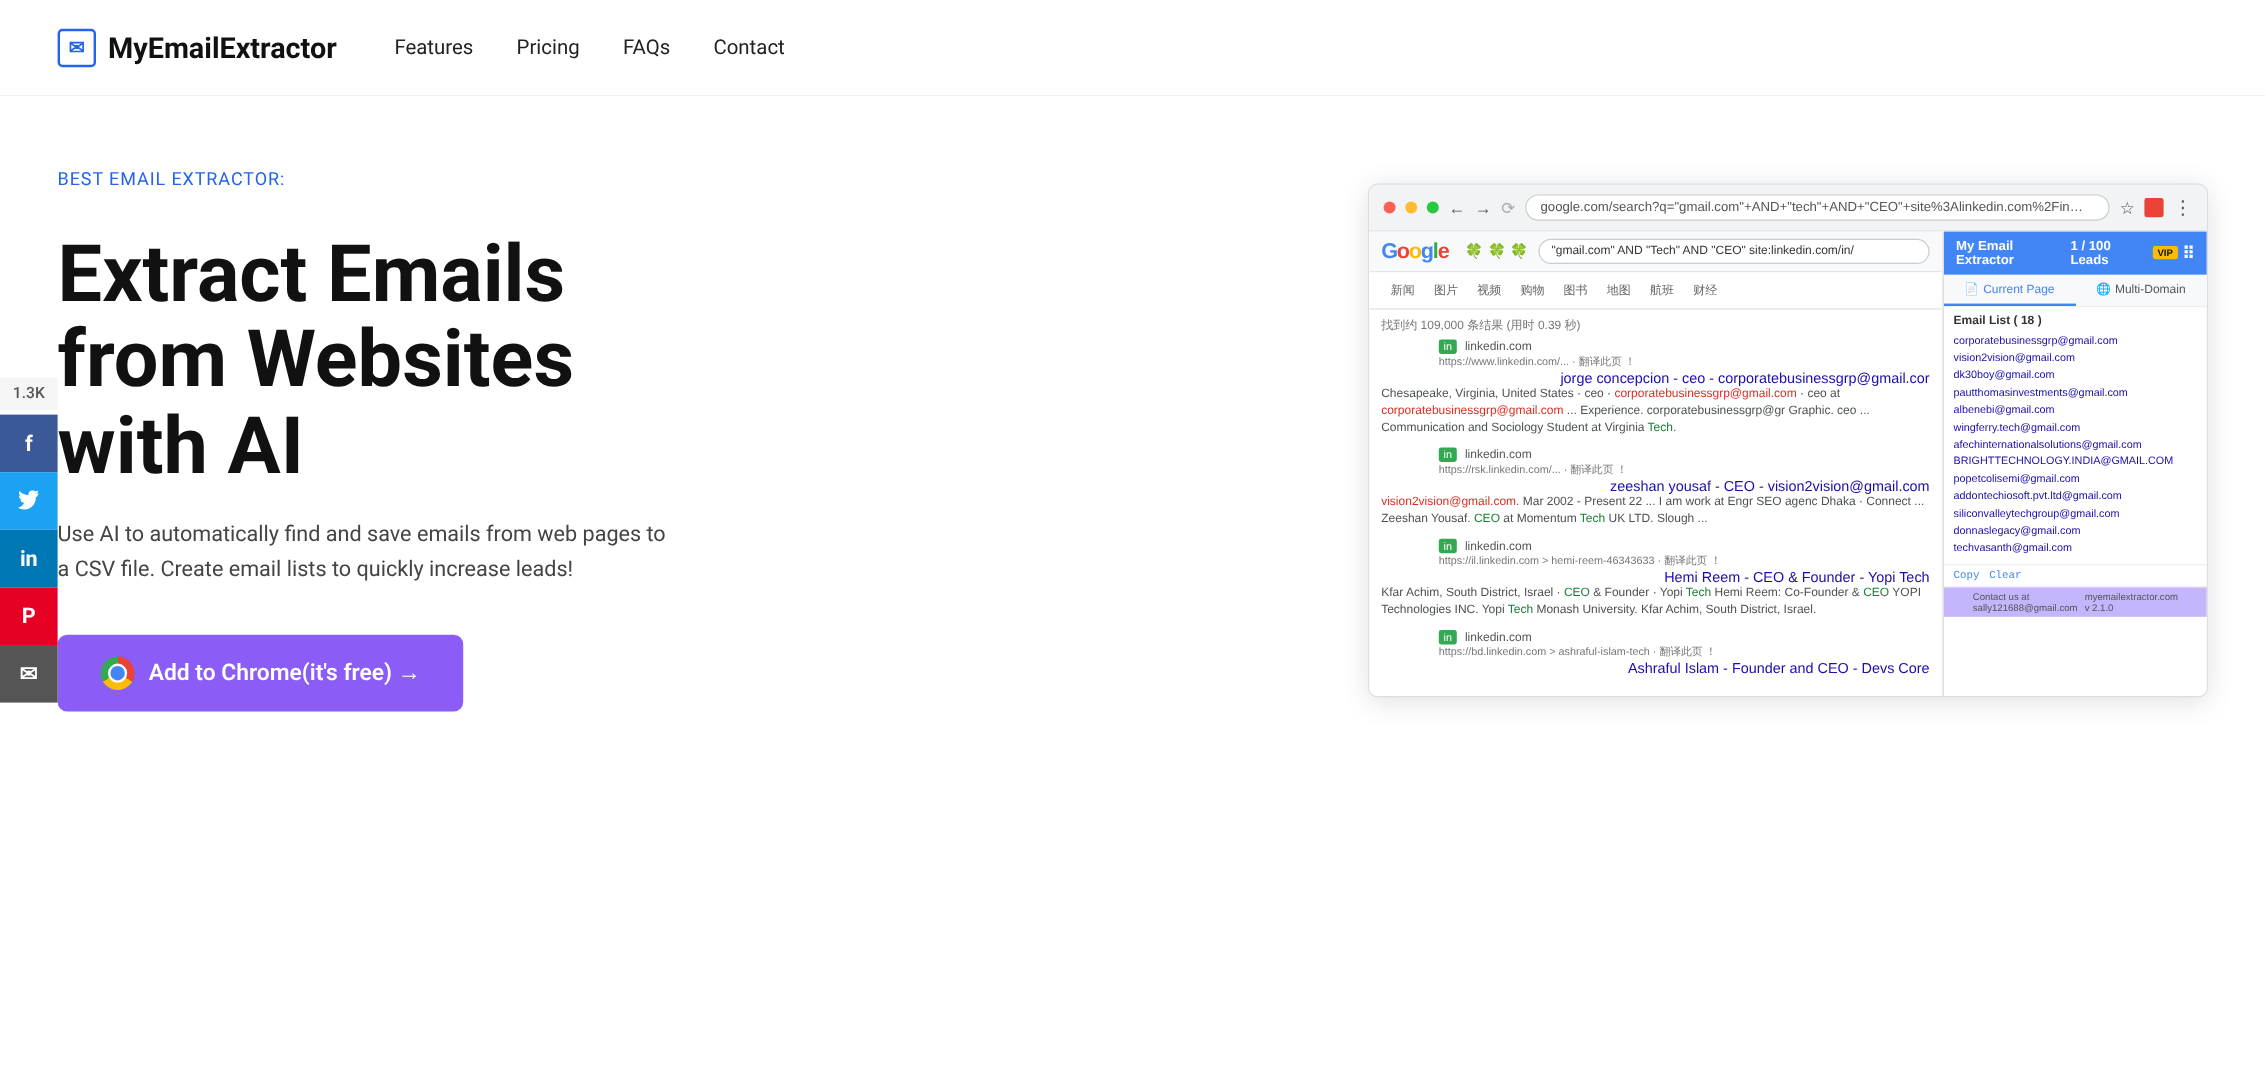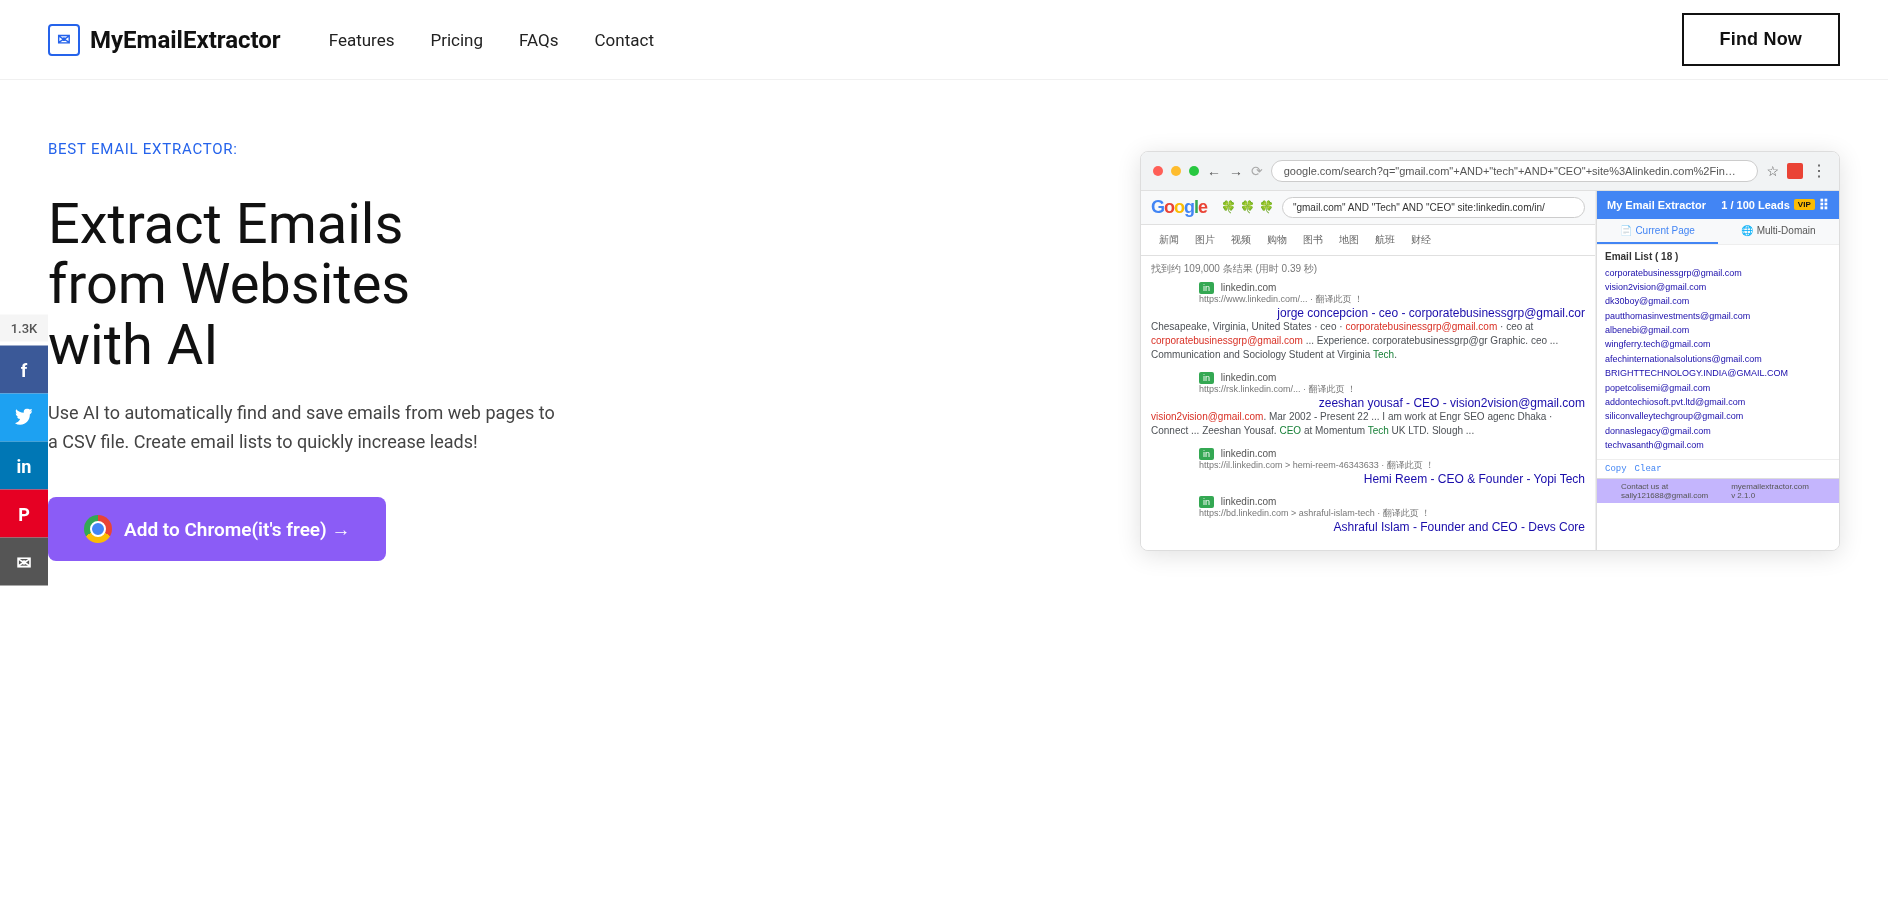--- a/index.html
+++ b/index.html
@@ -43,21 +43,21 @@
       width: 48px; height: 48px; display: flex; align-items: center; justify-content: center;
       cursor: pointer; color: #fff; font-size: 18px; font-weight: bold;
     }
     .share-facebook { background: #3b5998; }
     .share-twitter { background: #1da1f2; }
     .share-linkedin { background: #0077b5; }
     .share-pinterest { background: #e60023; }
     .share-email { background: #555; }
 
     .hero-label { color: #2563eb; font-size: 15px; font-weight: 400; letter-spacing: 0.05em; text-transform: uppercase; margin-bottom: 16px; }
-    .hero-title { font-size: 56px; font-weight: 400; line-height: 1.08; color: #111; margin-bottom: 24px; margin-top: 36px; }
+    .hero-title { font-size: 66px; font-weight: 700; line-height: 1.08; color: #111; margin-bottom: 24px; margin-top: 36px; }
     .hero-desc { font-size: 18px; color: #444; line-height: 1.6; margin-bottom: 40px; max-width: 520px; }
     .add-chrome-btn {
       display: inline-flex; align-items: center; gap: 12px;
       background: #8b5cf6; color: #fff; border: none; border-radius: 8px;
       font-size: 19px; font-weight: 600; padding: 18px 36px; cursor: pointer;
       text-decoration: none;
     }
     .chrome-icon {
       width: 28px; height: 28px; border-radius: 50%; background: conic-gradient(#ea4335 0deg 120deg, #fbbc04 120deg 240deg, #34a853 240deg 360deg);
       display: inline-block; position: relative; flex-shrink: 0;
@@ -120,21 +120,21 @@
     .result-item { margin-bottom: 10px; }
     .result-site { font-size: 10px; color: #555; padding-left: 48px; }
     .result-title { font-size: 12px; color: #1a0dab; font-weight: normal; text-align: right; }
     .result-snippet { font-size: 10px; color: #4d5156; line-height: 1.4; }
     .result-snippet .highlight { color: #d93025; }
     .result-snippet .green { color: #188038; }
     .leaf { color: green; font-size: 12px; }
 
     
     .ext-panel {
-      width: 243px; background: #fff; border-left: 1px solid #ddd;
+      width: 220px; background: #fff; border-left: 1px solid #ddd;
       font-size: 10px; flex-shrink: 0;
     }
     .ext-header {
       background: #4285f4; color: #fff; padding: 6px 10px;
       display: flex; align-items: center; justify-content: space-between;
       font-size: 11px; font-weight: 600;
     }
     .ext-header-right { display: flex; align-items: center; gap: 4px; }
     .vip-badge {
       background: #fbbc04; color: #111; font-size: 8px; font-weight: 700;
@@ -187,21 +187,20 @@
       <div class="logo-icon">✉</div>
       <span>MyEmailExtractor</span>
     </a>
     <div class="nav-links">
       <a class="nav-link" href="#">Features</a>
       <a class="nav-link" href="#">Pricing</a>
       <a class="nav-link" href="#">FAQs</a>
       <a class="nav-link" href="#">Contact</a>
     </div>
   </div>
-  <button class="find-now-btn">Find Now</button>
 </nav>
 
 <section class="hero">
   <div class="hero-left">
     <div class="hero-label">BEST EMAIL EXTRACTOR:</div>
     <h1 class="hero-title">
       <span>Extract Emails</span><br>
       <span>from Websites</span><br>
       <span>with AI</span>
     </h1>
@@ -282,20 +281,23 @@
               </div>
             </div>
 
             <div class="result-item">
               <div class="result-site">
                 <span style="background:#34a853;color:#fff;border-radius:2px;padding:1px 4px;font-size:9px;margin-right:4px;">in</span>
                 linkedin.com<br>
                 <span style="color:#777;font-size:9px;">https://il.linkedin.com &gt; hemi-reem-46343633 · 翻译此页 ！</span>
               </div>
               <div class="result-title">Hemi Reem - CEO &amp; Founder - Yopi Tech</div>
+              <div class="result-snippet">
+                Kfar Achim, South District, Israel · <span class="green">CEO</span> &amp; Founder · Yopi <span class="green">Tech</span> Hemi Reem: Co-Founder &amp; <span class="green">CEO</span> YOPI Technologies INC. Yopi <span class="green">Tech</span> Monash University. Kfar Achim, South District, Israel.
+              </div>
             </div>
 
             <div class="result-item">
               <div class="result-site">
                 <span style="background:#34a853;color:#fff;border-radius:2px;padding:1px 4px;font-size:9px;margin-right:4px;">in</span>
                 linkedin.com<br>
                 <span style="color:#777;font-size:9px;">https://bd.linkedin.com &gt; ashraful-islam-tech · 翻译此页 ！</span>
               </div>
               <div class="result-title">Ashraful Islam - Founder and CEO - Devs Core</div>
             </div>

